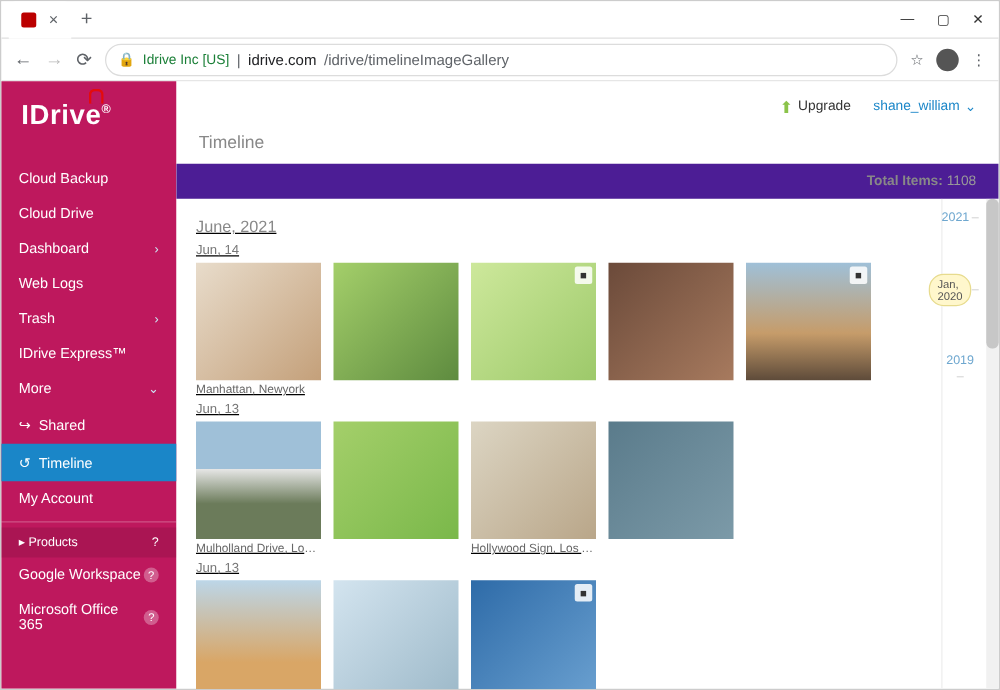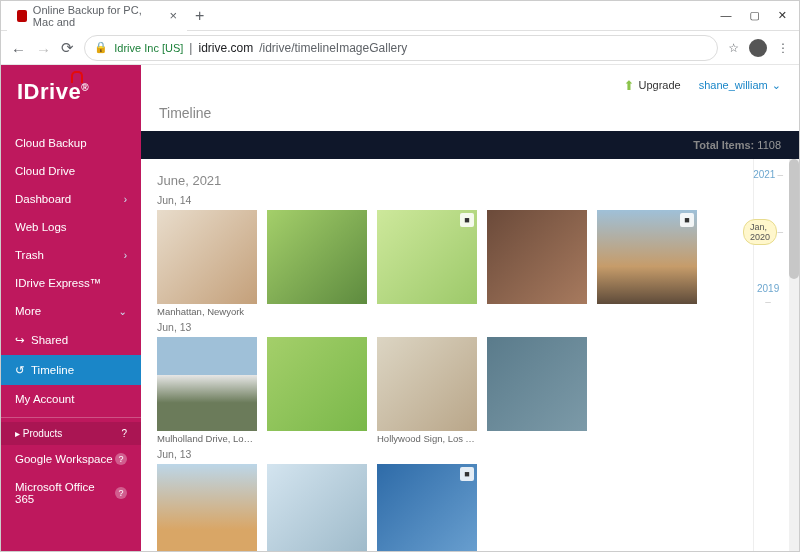--- a/index.html
+++ b/index.html
@@ -36,25 +36,25 @@
 .side-sep { border-top: 1px solid rgba(255,255,255,0.25); margin: 4px 0; }
 .side-prod { padding: 6px 14px; font-size: 10px; display: flex; align-items: center; justify-content: space-between; background: rgba(0,0,0,0.1); }
 
 .main { flex: 1; display: flex; flex-direction: column; overflow: hidden; }
 .topbar { height: 40px; display: flex; align-items: center; justify-content: flex-end; padding: 0 18px; gap: 18px; font-size: 11px; color: #555; }
 .upgrade { display: flex; align-items: center; gap: 4px; color: #333; cursor: pointer; }
 .upgrade .ic { color: #8bc34a; font-size: 13px; }
 .user { color: #1a86c8; cursor: pointer; display: flex; align-items: center; gap: 4px; }
 .user .chev { color: #1a86c8; }
 .page-title { padding: 0 18px 10px; font-size: 14px; color: #888; }
-.total-bar { background: #0f172a; padding: 8px 18px; text-align: right; font-size: 11px; color: #999; }
+.total-bar { background: #4c1d95; padding: 8px 18px; text-align: right; font-size: 11px; color: #999; }
 .total-bar .lbl { font-weight: bold; color: #888; }
 
 .content-wrap { flex: 1; display: flex; overflow: hidden; }
-.gallery { flex: 1; overflow-y: auto; padding: 10px 16px; }
+.gallery { flex: 1; overflow-y: auto; padding: 10px 16px; text-decoration: underline; }
 .month { font-size: 13px; color: #888; margin: 4px 0 6px; }
 .day { font-size: 10.5px; color: #777; margin: 4px 0 4px; }
 .row { display: flex; gap: 10px; margin-bottom: 4px; }
 .thumb { width: 100px; height: 94px; background-size: cover; background-position: center; position: relative; cursor: pointer; }
 .thumb .vid { position: absolute; top: 3px; right: 3px; width: 14px; height: 14px; background: rgba(255,255,255,0.85); border-radius: 2px; display: flex; align-items: center; justify-content: center; font-size: 9px; color: #333; }
 .caption { font-size: 9.5px; color: #666; margin-top: 2px; max-width: 100px; white-space: nowrap; overflow: hidden; text-overflow: ellipsis; }
 
 .year-rail { width: 36px; border-left: 1px solid #eee; display: flex; flex-direction: column; align-items: flex-end; padding: 10px 6px; gap: 40px; font-size: 10px; position: relative; }
 .year { color: #6ea7cf; display: flex; align-items: center; gap: 2px; cursor: pointer; }
 .year .dash { color: #ccc; }
@@ -76,21 +76,20 @@
 .t10 { background: linear-gradient(#bcd6e8,#d9a666 70%); }
 .t11 { background: linear-gradient(135deg,#d3e4ef,#9db9c9); }
 .t12 { background: linear-gradient(135deg,#2e6ba8,#6aa0d0); }
 </style>
 </head>
 <body>
 
 <div class="titlebar">
   <div class="tab">
     <span class="fav"></span>
-    <span>Online Backup for PC, Mac and</span>
     <span class="close">×</span>
   </div>
   <span class="plus">+</span>
   <div class="win-btns">
     <span>—</span>
     <span>▢</span>
     <span>✕</span>
   </div>
 </div>
 

